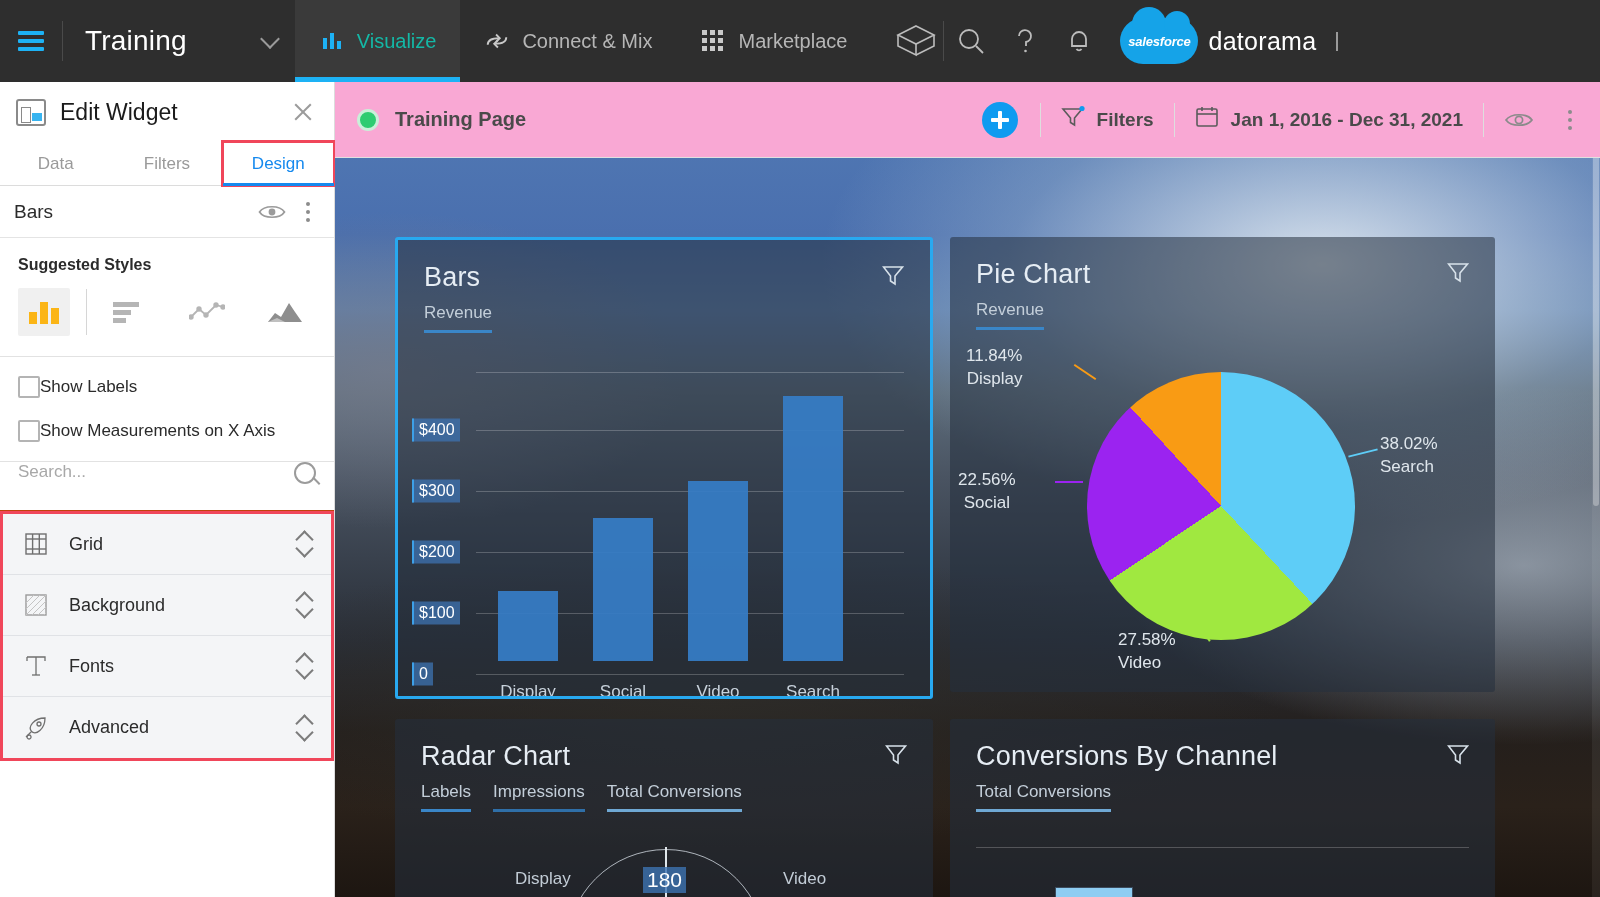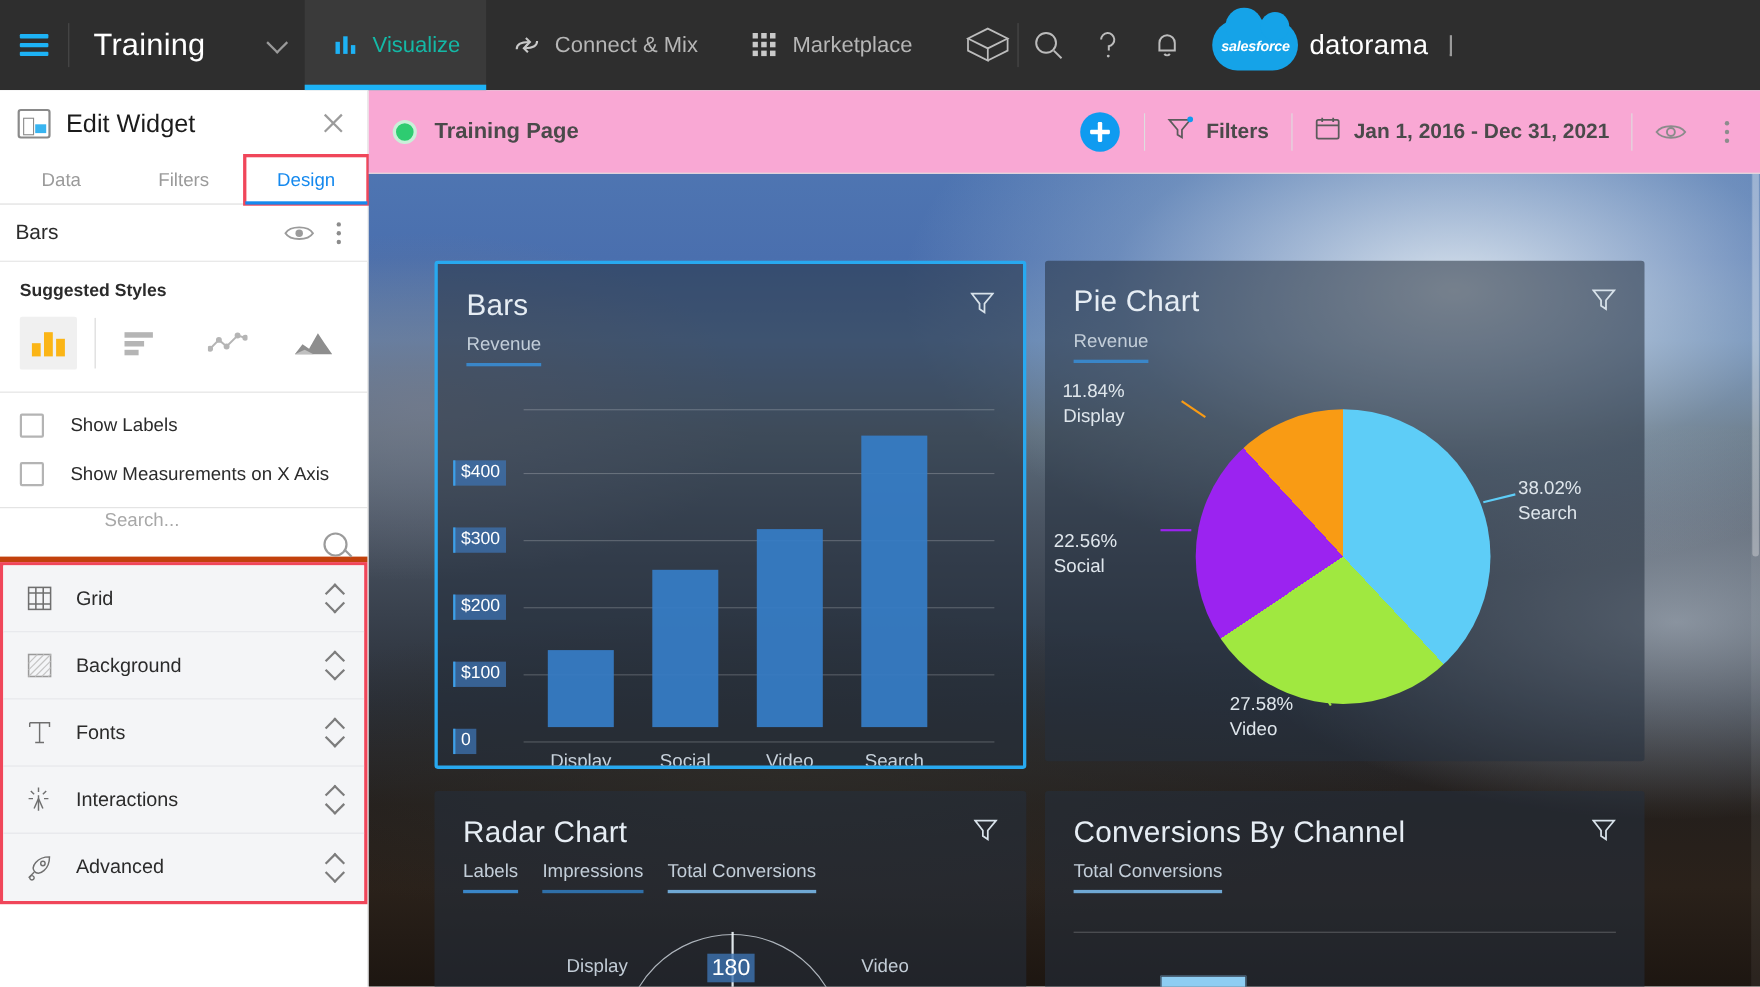--- a/index.html
+++ b/index.html
@@ -21,21 +21,21 @@
   .hamburger {
     width: 62px; height: 82px;
     display: flex; flex-direction: column;
     align-items: center; justify-content: center;
     gap: 4px; cursor: pointer;
   }
   .hamburger i { display: block; width: 26px; height: 4px; background: #1db2f5; border-radius: 1px; }
   .nav-divider { width: 1px; height: 40px; background: #4a4a4a; }
   .brand-group {
     display: flex; align-items: center;
-    height: 82px; padding: 0 18px 0 22px; gap: 12px; cursor: pointer;
+    height: 82px; padding: 0 18px 0 22px; gap: 30px; cursor: pointer;
     min-width: 200px;
   }
   .brand-title { font-size: 28px; color: #ffffff; font-weight: 400; letter-spacing: .2px; }
   .chev {
     width: 14px; height: 14px;
     border-right: 2px solid #9a9a9a; border-bottom: 2px solid #9a9a9a;
     transform: rotate(45deg); margin-bottom: 5px;
   }
   .brand-chev-wrap { margin-left: 46px; display:flex; align-items:center; }
   .navitem {
@@ -139,28 +139,28 @@
     width: 52px; height: 48px; display:flex; align-items:center; justify-content:center;
     cursor: pointer; border-radius: 2px;
   }
   .style-chip.sel { background: #f0f0f0; }
   .style-sep { width: 1px; height: 46px; background: #d6d6d6; margin: 0 16px; }
   .chip-gap { margin-left: 26px; }
 
   .divider-line { height: 1px; background: #e2e2e2; }
 
   .checkrow {
-    display: flex; align-items: center; gap: 24px; padding: 0 18px; height: 44px; cursor: pointer;
+    display: flex; align-items: center; gap: 0; padding: 0 18px; height: 44px; cursor: pointer;
   }
   .cbox { width: 22px; height: 22px; border: 2px solid #b4b4b4; border-radius: 2px; flex:none; }
   .checkrow label { font-size: 17px; color: #2b2b2b; cursor: pointer; }
 
   .searchrow {
-    height: 50px; display:flex; align-items:flex-end; padding: 0 18px;
-    border-top: 1px solid #e2e2e2; border-bottom: 5px solid #c2410c; flex-direction: column;
+    height: 50px; display:flex; align-items:flex-start; padding: 0 18px;
+    border-top: 1px solid #e2e2e2; border-bottom: 1px solid #c2410c;
   }
   .searchrow input {
     border: none; outline: none; flex: 1; font-size: 17px; color: #5b5b5b;
     font-family: "Liberation Sans", sans-serif; background: transparent;
   }
   .searchrow input::placeholder { color: #a8a8a8; }
   .mag {
     width: 22px; height: 22px; border: 2px solid #9b9b9b; border-radius: 50%;
     position: relative; flex:none;
   }
@@ -510,36 +510,20 @@
           <path d="M3 3 h18 v4"></path>
             <path d="M3 3 v4"></path>
             <path d="M12 3 v18"></path>
             <path d="M8 21 h8"></path>
         </svg>
       </span>
       <span class="acc-label">Fonts</span>
       <span class="acc-caret"></span>
     </div>
 
-    <div class="acc-row">
-      <span class="acc-ico">
-        <svg width="24" height="24" viewBox="0 0 24 24" fill="none" stroke="#6f6f6f" stroke-width="1.3">
-          <path d="M11 8 L11 22"></path>
-            <path d="M11 11 L7 20"></path>
-            <path d="M11 11 L15 20"></path>
-          <line x1="11" y1="1" x2="11" y2="5"></line>
-            <line x1="4" y1="4" x2="7" y2="7"></line>
-            <line x1="18" y1="4" x2="15" y2="7"></line>
-          <line x1="2" y1="11" x2="6" y2="11"></line>
-            <line x1="20" y1="11" x2="16" y2="11"></line>
-        </svg>
-      </span>
-      <span class="acc-label">Interactions</span>
-      <span class="acc-caret"></span>
-    </div>
 
     <div class="acc-row">
       <span class="acc-ico">
         <svg width="26" height="24" viewBox="0 0 26 24" fill="none" stroke="#6f6f6f" stroke-width="1.3">
           <path d="M9 16 C4 11, 11 2, 22 2 C22 13, 13 20, 8 15 Z"></path>
           <circle cx="16" cy="8" r="2"></circle>
             <path d="M8 16 L3 21"></path>
             <path d="M6 19 a2 2 0 1 0 .1 0"></path>
         </svg>
       </span>
@@ -656,21 +640,21 @@
                     #9b23f0 236.2deg 317.4deg,
                     #f99b14 317.4deg 360deg);">
       </div>
 
       <div class="pie-lbl" style="left:16px; top:108px; text-align:right;">
         <b>11.84%</b>
         <span>Display</span>
       </div>
       <div class="leader" style="left:122px; top:134px; width:26px; background:#f99b14; transform:rotate(34deg);"></div>
 
-      <div class="pie-lbl" style="left:8px; top:244px;">
+      <div class="pie-lbl" style="left:8px; top:232px;text-align:center;">
         <b>22.56%</b>
         <span>Social</span>
       </div>
       <div class="leader" style="left:105px; top:244px; width:28px; background:#9b23f0;"></div>
 
       <div class="pie-lbl" style="left:168px; top:392px;">
         <b>27.58%</b>
         <span>Video</span>
       </div>
       <div class="leader" style="left:243px; top:394px; width:22px; background:#a0e840; transform:rotate(58deg);"></div>

